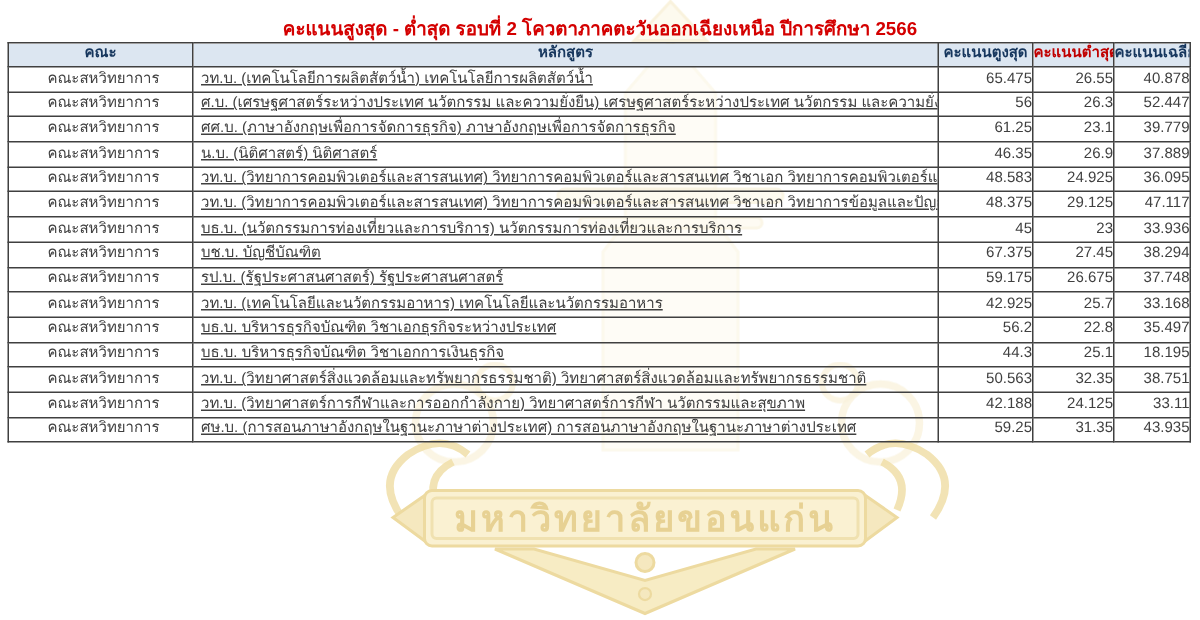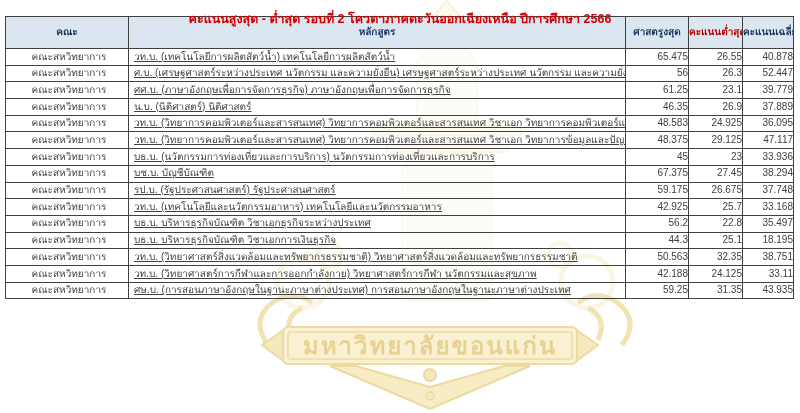--- a/index.html
+++ b/index.html
@@ -5,34 +5,34 @@
   * { margin:0; padding:0; box-sizing:border-box; }
   html,body { background:#fff; }
   .page {
     position:relative; width:800px; height:413px; background:#ffffff;
     overflow:hidden;
     font-family:"Liberation Sans","DejaVu Sans",sans-serif;
   }
   .watermark { position:absolute; left:0; top:0; z-index:0; }
   .content { position:relative; z-index:1; }
   .title {
-    text-align:center; padding-top:9px; height:16px;
+    text-align:center; padding-top:9px; height:28px;
     font-size:12.5px; font-weight:bold; color:#d40000;
   }
   table.scores {
     margin-left:5px; width:788px; border-collapse:collapse; table-layout:fixed;
     background:transparent;
   }
   table.scores th, table.scores td {
     border:1px solid #404040; font-size:10px; line-height:1.05;
     overflow:hidden; white-space:nowrap;
   }
   table.scores th {
     background:#dce6f1; color:#17375e; font-weight:bold;
-    height:32px; text-align:center;
+    height:16px; text-align:center;
   }
   table.scores th.min-h { color:#c00000; }
   table.scores td { height:16.7px; color:#404040; background:transparent; }
   td.faculty { padding-left:4px; text-align:center; }
   td.program { padding-left:5px; text-align:left;text-decoration:underline; }
   td.num { text-align:right; color:#595959; }
   td.min { color:#c00000; }
   col.c-fac { width:123px; }
   col.c-prog { width:497px; }
   col.c-max { width:63px; }
@@ -85,21 +85,21 @@
         <col class="c-fac">
           <col class="c-prog">
           <col class="c-max">
           <col class="c-min">
           <col class="c-avg">
       </colgroup>
       <thead>
         <tr>
           <th>คณะ</th>
           <th>หลักสูตร</th>
-          <th>ศาสตรูงสุด</th>
+          <th>คะแนนตูงสุด</th>
           <th class="min-h">คะแนนต่ำสุด</th>
           <th>คะแนนเฉลี่ย</th>
         </tr>
       </thead>
       <tbody id="table-body">
           <tr>
             <td class="faculty">คณะสหวิทยาการ</td>
             <td class="program">วท.บ. (เทคโนโลยีการผลิตสัตว์น้ำ) เทคโนโลยีการผลิตสัตว์น้ำ</td>
             <td class="num">65.475</td>
             <td class="num min">26.55</td>

